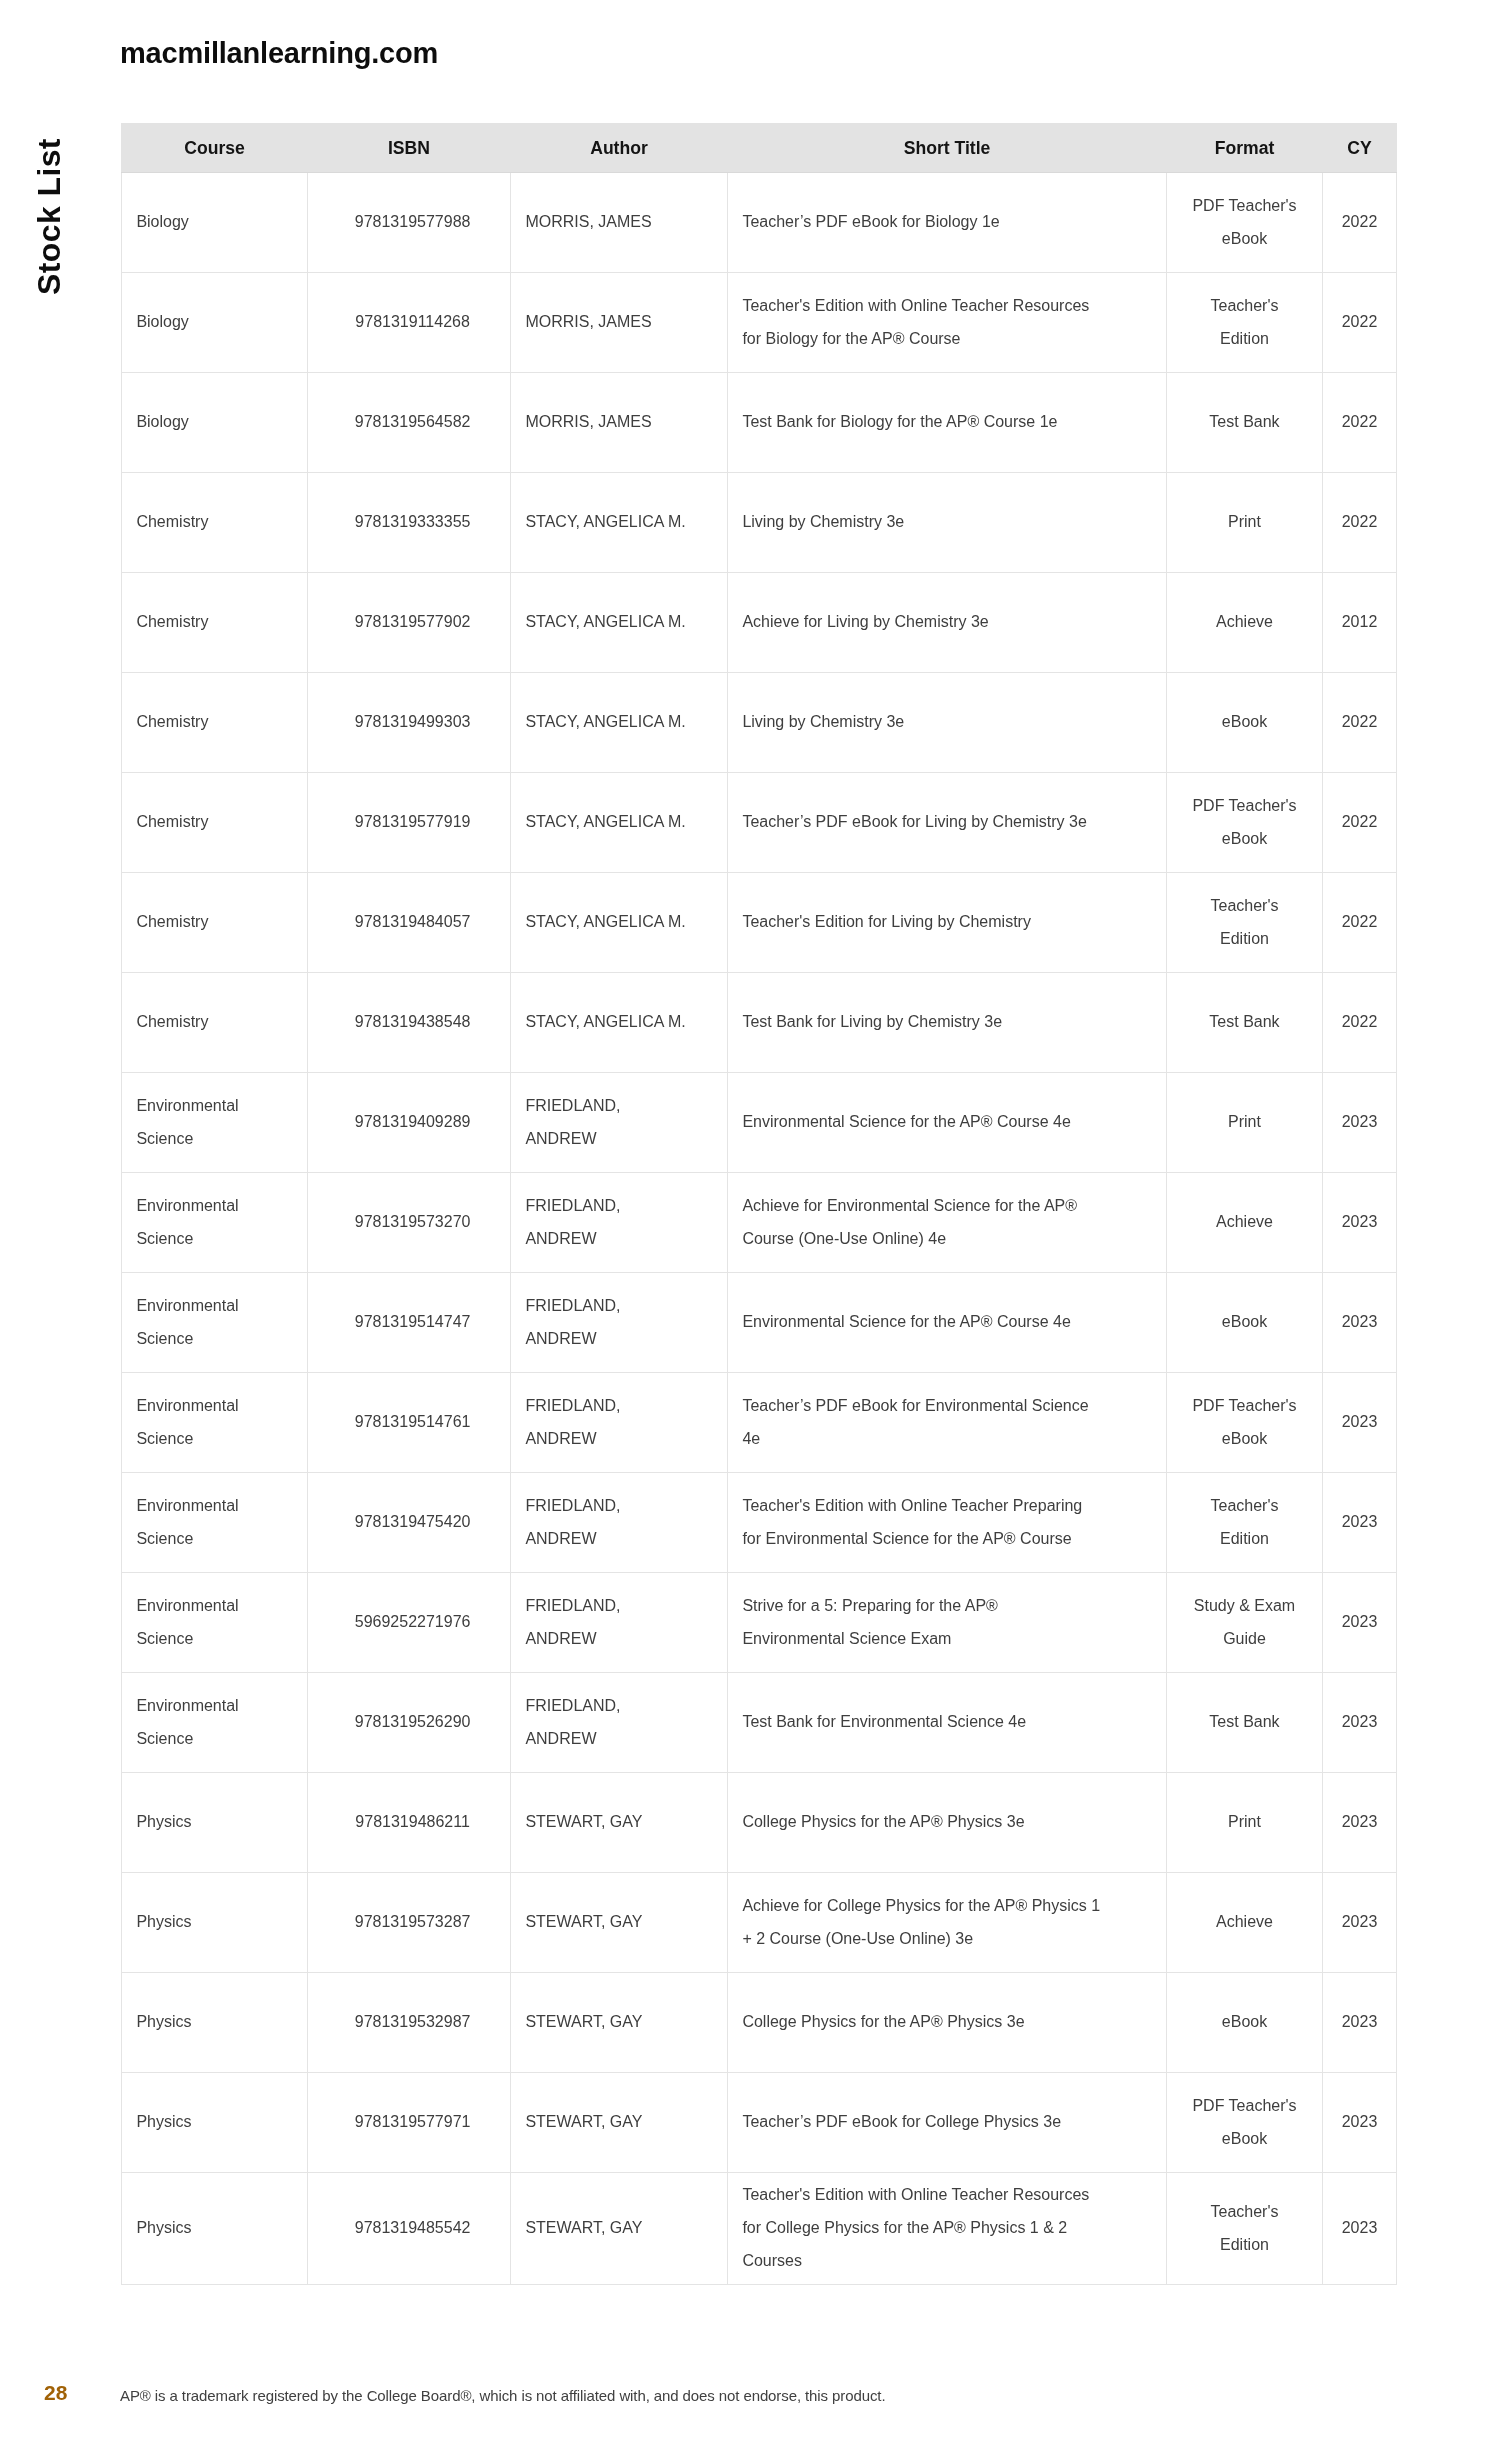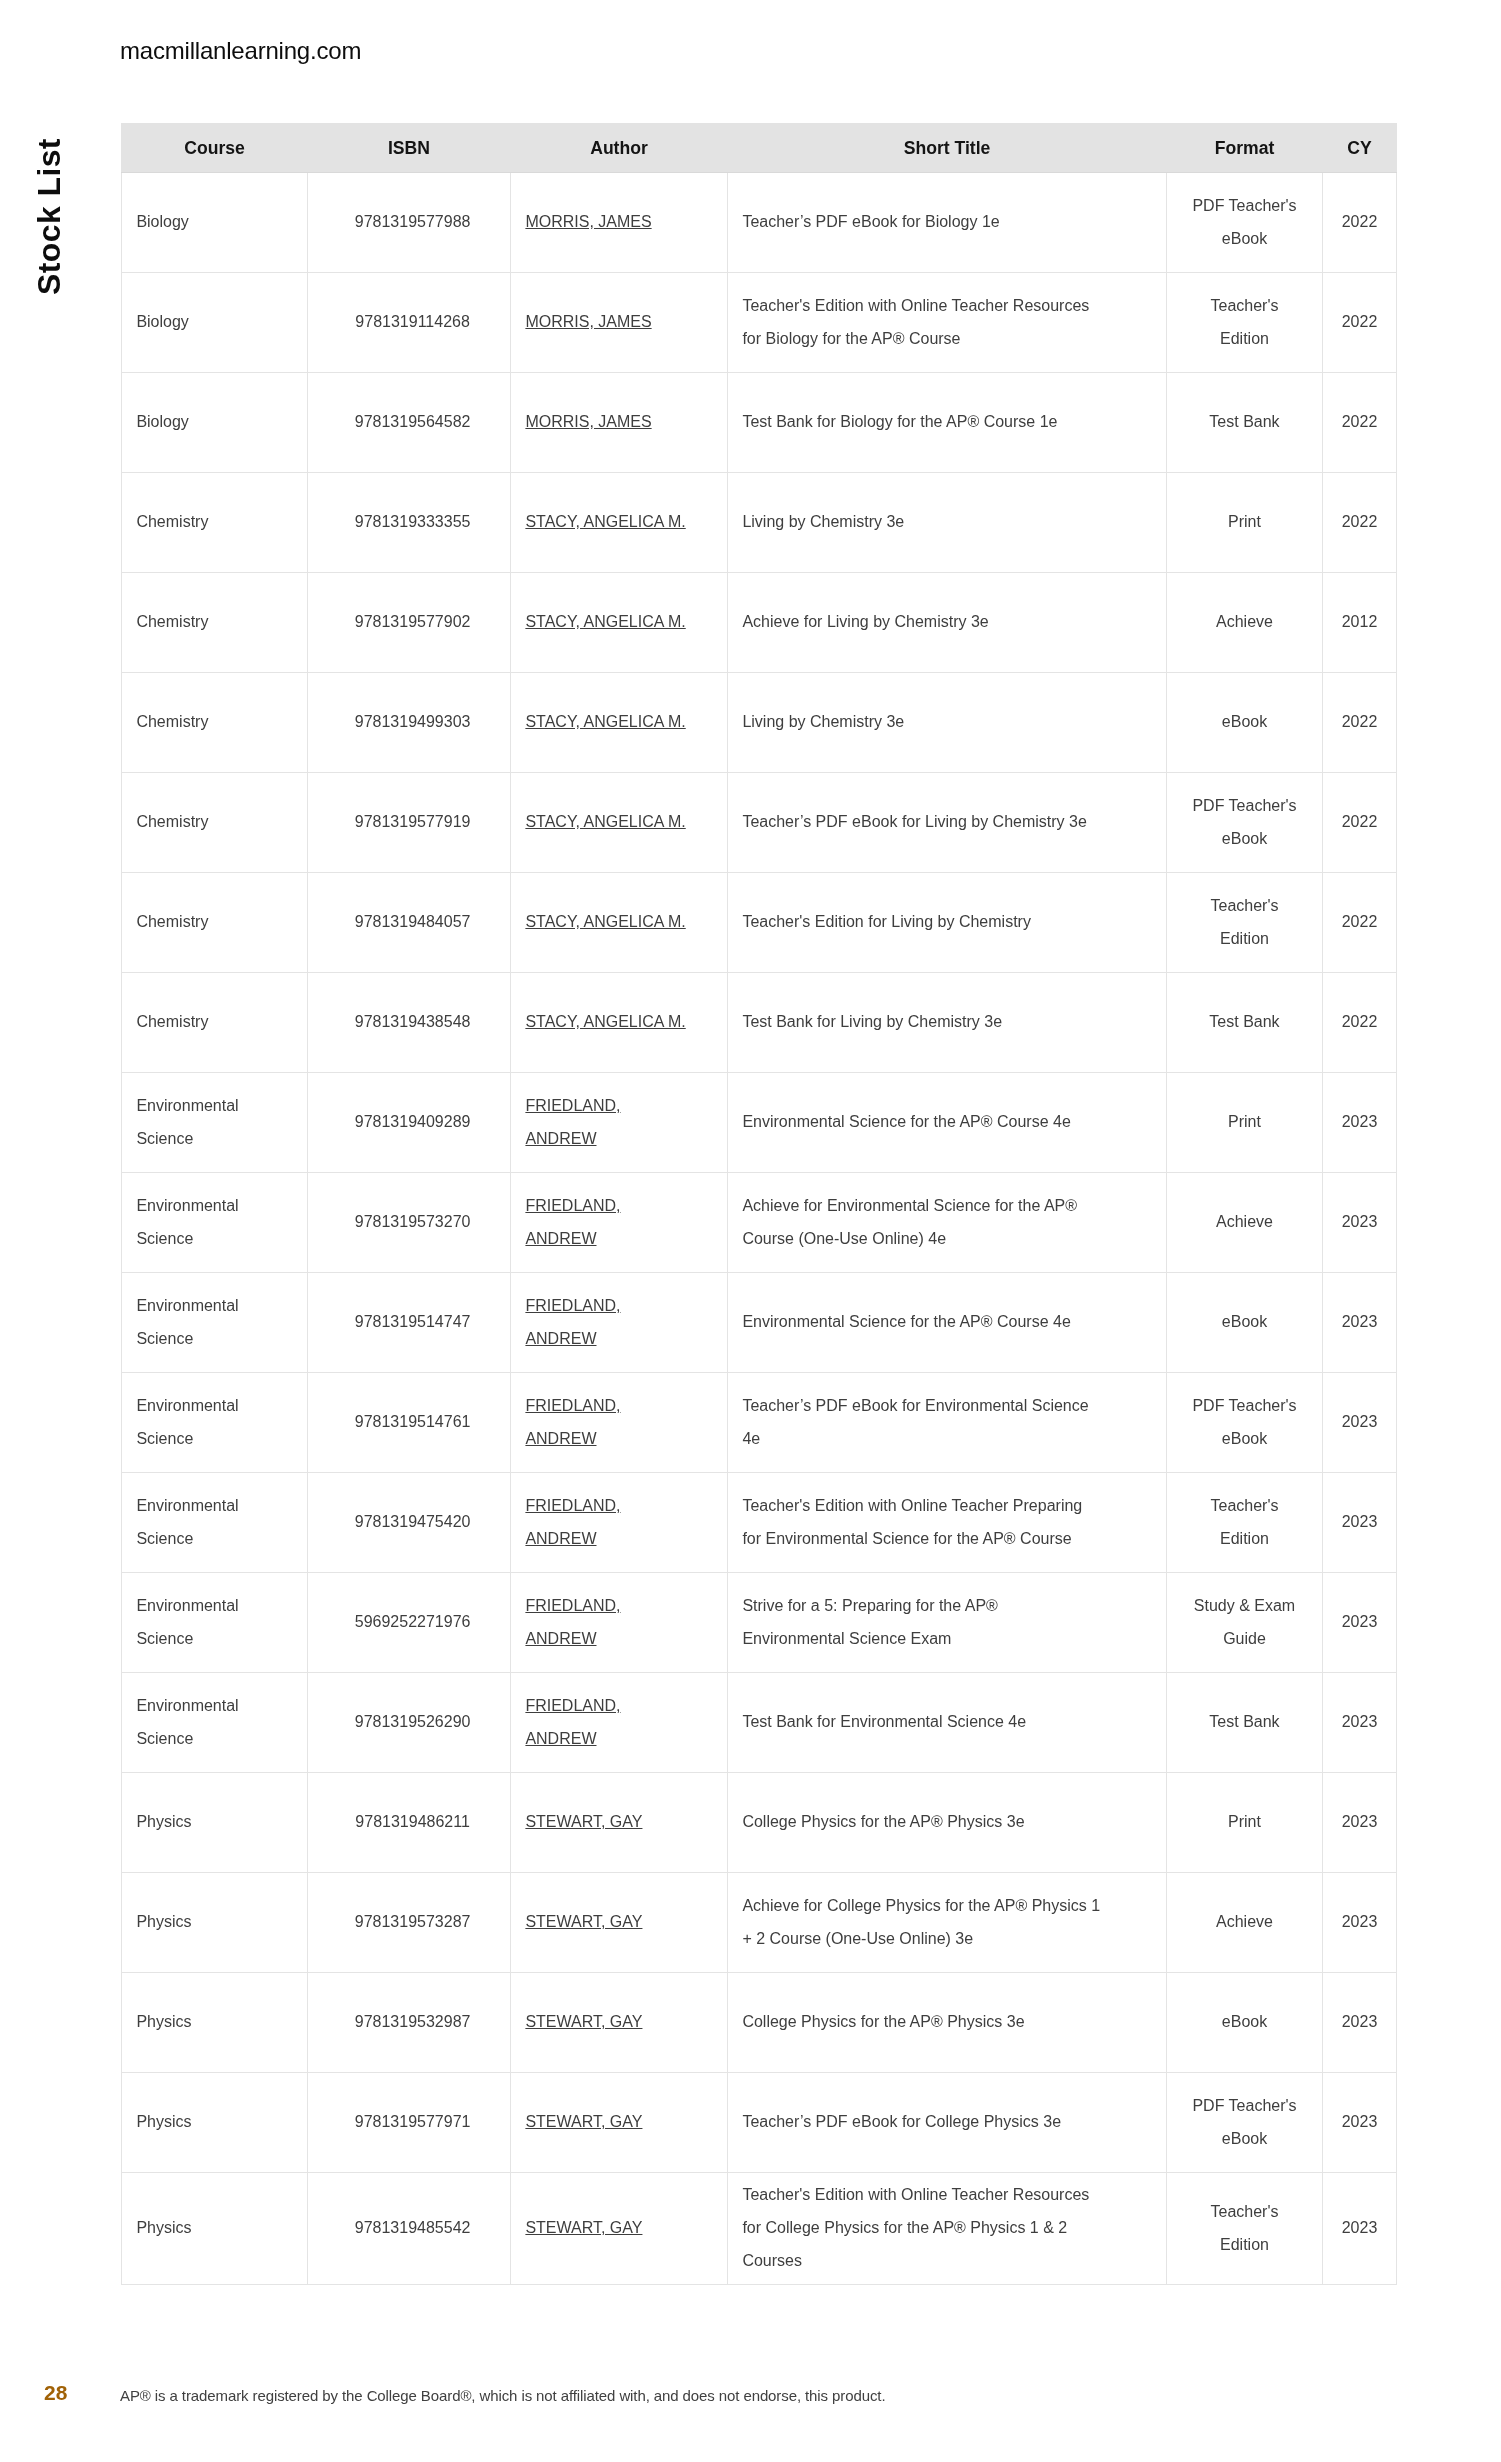--- a/index.html
+++ b/index.html
@@ -6,21 +6,21 @@
   html, body { margin: 0; padding: 0; }
   body {
     width: 1501px; height: 2462px;
     position: relative;
     background: #ffffff;
     font-family: "Liberation Sans", sans-serif;
     color: #3e3e3e;
   }
   .site-title {
     position: absolute; left: 120px; top: 37px;
-    font-size: 24px; font-weight: normal; color: #0d0d0d;
+    font-size: 29px; font-weight: bold; color: #0d0d0d;
     letter-spacing: -0.2px;
   }
   .vertical-title {
     position: absolute; left: 26px; top: 112px;
     width: 46px; height: 210px;
     writing-mode: vertical-rl;
     transform: rotate(180deg);
     display: flex; align-items: center; justify-content: center;
     font-size: 32px; font-weight: bold; color: #0d0d0d;
     letter-spacing: 0.4px;
@@ -52,21 +52,21 @@
     font-size: 16px;
     color: #3e3e3e;
     line-height: 2.05;
     vertical-align: middle;
     height: 100px;
     padding: 6.4px 8px;
     overflow: hidden;
   }
   td.col-course      { text-align: left;   padding: 6.4px 14.4px 6.4px 14.4px; }
   td.col-isbn        { text-align: center;   padding: 6.4px 6.4px 6.4px 13.6px; }
-  td.col-author      { text-align: left;   padding: 6.4px 33px 6.4px 14.4px; text-decoration: underline; }
+  td.col-author      { text-align: left;   padding: 6.4px 33px 6.4px 14.4px; }
   td.col-short_title { text-align: left;   padding: 6.4px 64px 6.4px 14.4px; }
   td.col-format      { text-align: center; padding: 6.4px 17.6px; }
   td.col-cy          { text-align: center; padding: 6.4px 3.2px; margin-left: 24px; }
 
   .page-number {
     position: absolute; left: 44px; top: 2381px;
     font-size: 21px; font-weight: bold; color: #a16207;
   }
   .footnote {
     position: absolute; left: 120px; top: 2387px;

